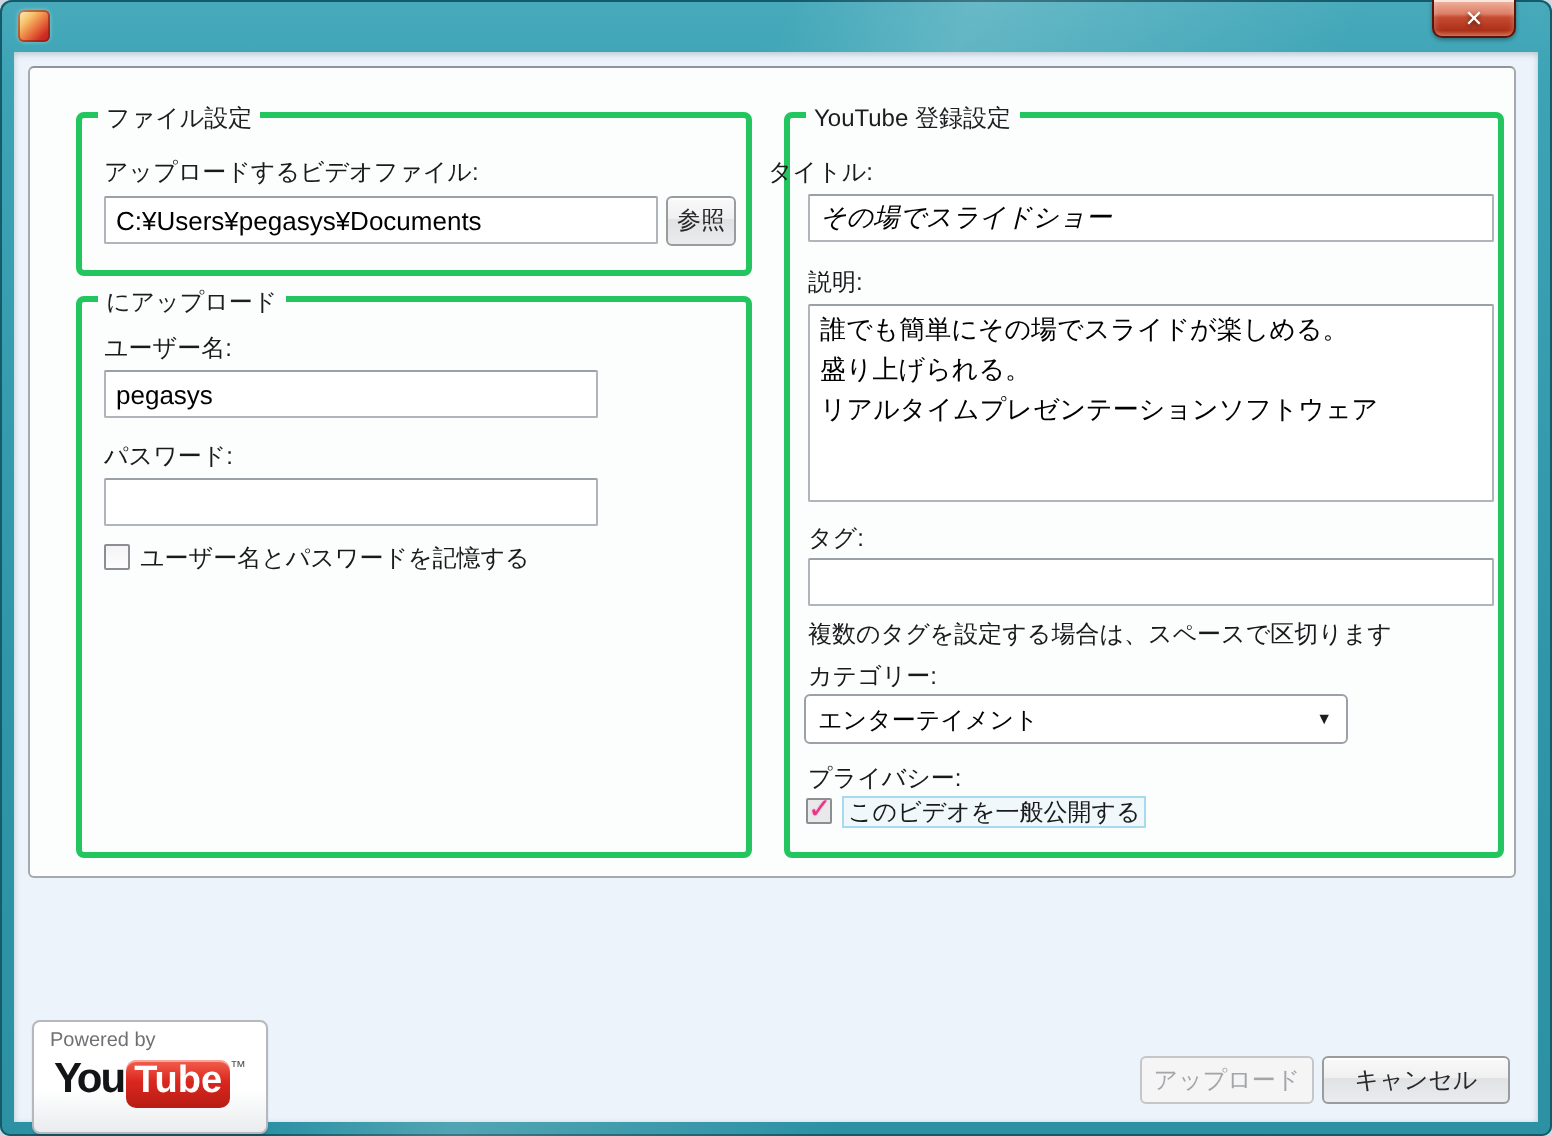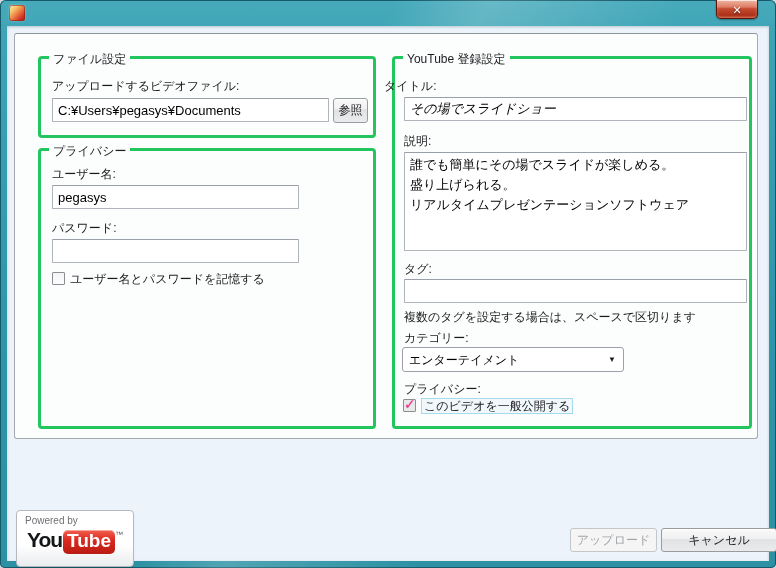--- a/index.html
+++ b/index.html
@@ -143,21 +143,21 @@
     <div class="panel">
 
       <div class="groupbox" style="left:23px; top:22px; width:338px; height:82px;">
         <span class="legend">ファイル設定</span>
       </div>
       <div class="field-label" style="left:37px; top:44px;">アップロードするビデオファイル:</div>
       <input class="textbox" style="left: 37px; top: 64px; width: 277px; height: 24px;" value="C:¥Users¥pegasys¥Documents">
       <button class="btn small" style="left:318px; top:64px; width:35px; height:25px;">参照</button>
 
       <div class="groupbox" style="left:23px; top:114px; width:338px; height:281px;">
-        <span class="legend">プライバシー</span>
+        <span class="legend">にアップロード</span>
       </div>
       <div class="field-label" style="left:37px; top:132px;">ユーザー名:</div>
       <input class="textbox" style="left: 37px; top: 151px; width: 247px; height: 24px;" value="pegasys">
       <div class="field-label" style="left:37px; top:186px;">パスワード:</div>
       <input type="password" class="textbox" style="left: 37px; top: 205px; width: 247px; height: 24px;" value="">
       <div class="check-row" style="left:37px; top:237px;">
         <span class="checkbox"></span><span class="cb-label">ユーザー名とパスワードを記憶する</span>
       </div>
 
       <div class="groupbox" style="left:377px; top:22px; width:360px; height:373px;">
@@ -166,36 +166,36 @@
       <div class="field-label" style="left:369px; top:44px;">タイトル:</div>
       <input class="textbox" style="left: 389px; top: 63px; width: 343px; height: 24px; font-style: italic;" value="その場でスライドショー">
       <div class="field-label" style="left:389px; top:99px;">説明:</div>
       <textarea class="textbox" style="left: 389px; top: 118px; width: 343px; height: 99px;">誰でも簡単にその場でスライドが楽しめる。
 盛り上げられる。
 リアルタイムプレゼンテーションソフトウェア</textarea>
       <div class="field-label" style="left:389px; top:227px;">タグ:</div>
       <input class="textbox" style="left: 389px; top: 245px; width: 343px; height: 24px;" value="">
       <div class="hint-text" style="left:389px; top:275px;">複数のタグを設定する場合は、スペースで区切ります</div>
       <div class="field-label" style="left:389px; top:296px;">カテゴリー:</div>
-      <div class="select" style="left:387px; top:313px; width:222px; height:25px;">
+      <div class="select" style="left:387px; top:313px; width:272px; height:25px;">
         <span>エンターテイメント</span>
         <span class="arrow">▼</span>
       </div>
       <div class="field-label" style="left:389px; top:347px;">プライバシー:</div>
       <div class="check-row" style="left:388px; top:364px;">
         <span class="checkbox checked"><span class="check-glyph">✓</span></span><span class="cb-label focused">このビデオを一般公開する</span>
       </div>
 
     </div>
 
 
     <div class="logo-card">
       <div class="powered-by">Powered by</div>
       <div class="logo-row">
         <span class="logo-you">You</span><span class="logo-tube">Tube</span><span class="logo-tm">™</span>
       </div>
     </div>
 
     <button class="btn disabled" style="left:563px; top:502px; width:87px; height:24px;" disabled="">アップロード</button>
-    <button class="btn" style="left:654px; top:502px; width:116px; height:24px;">キャンセル</button>
+    <button class="btn" style="left:654px; top:502px; width:94px; height:24px;">キャンセル</button>
 
   </div>
 </div>
 
 </body></html>

